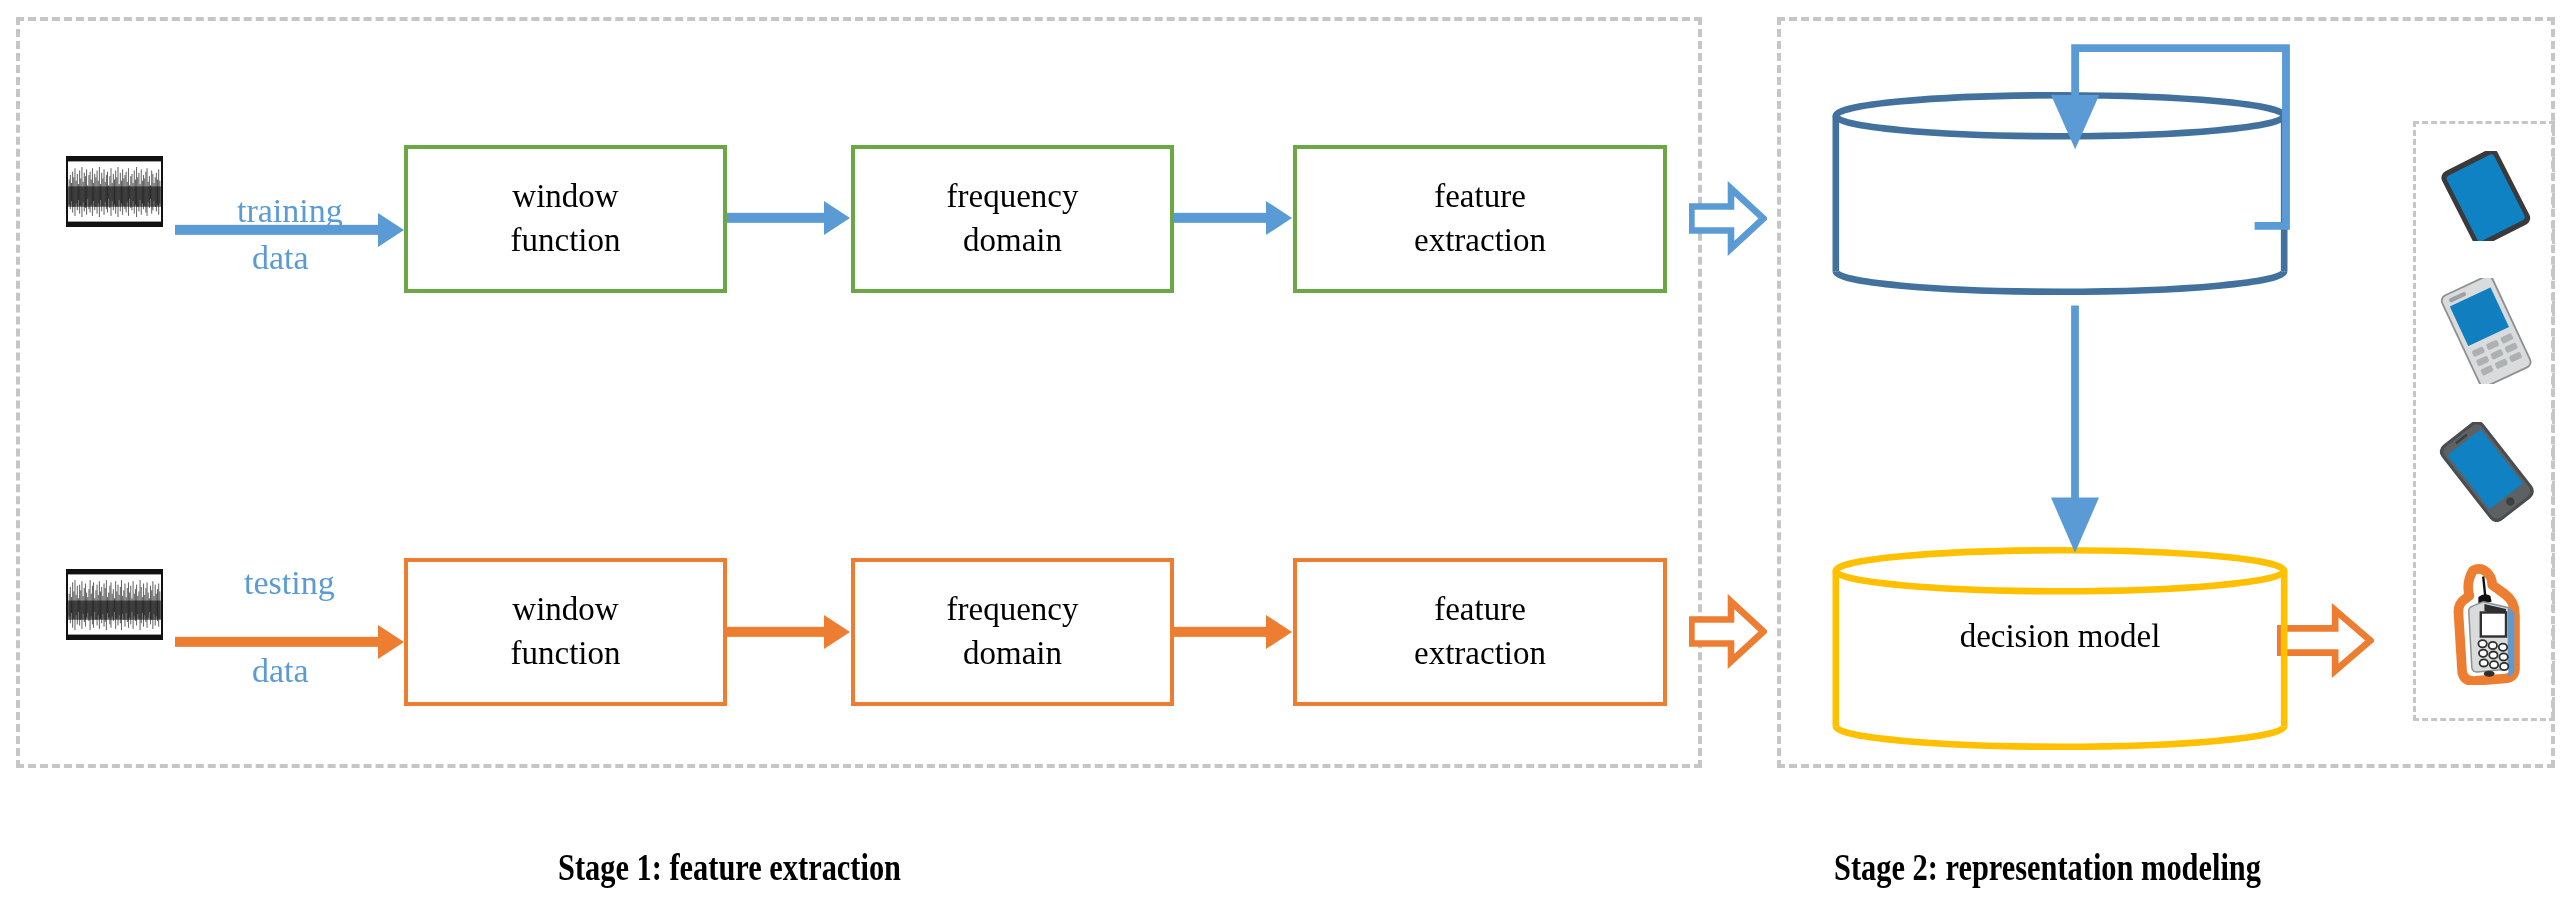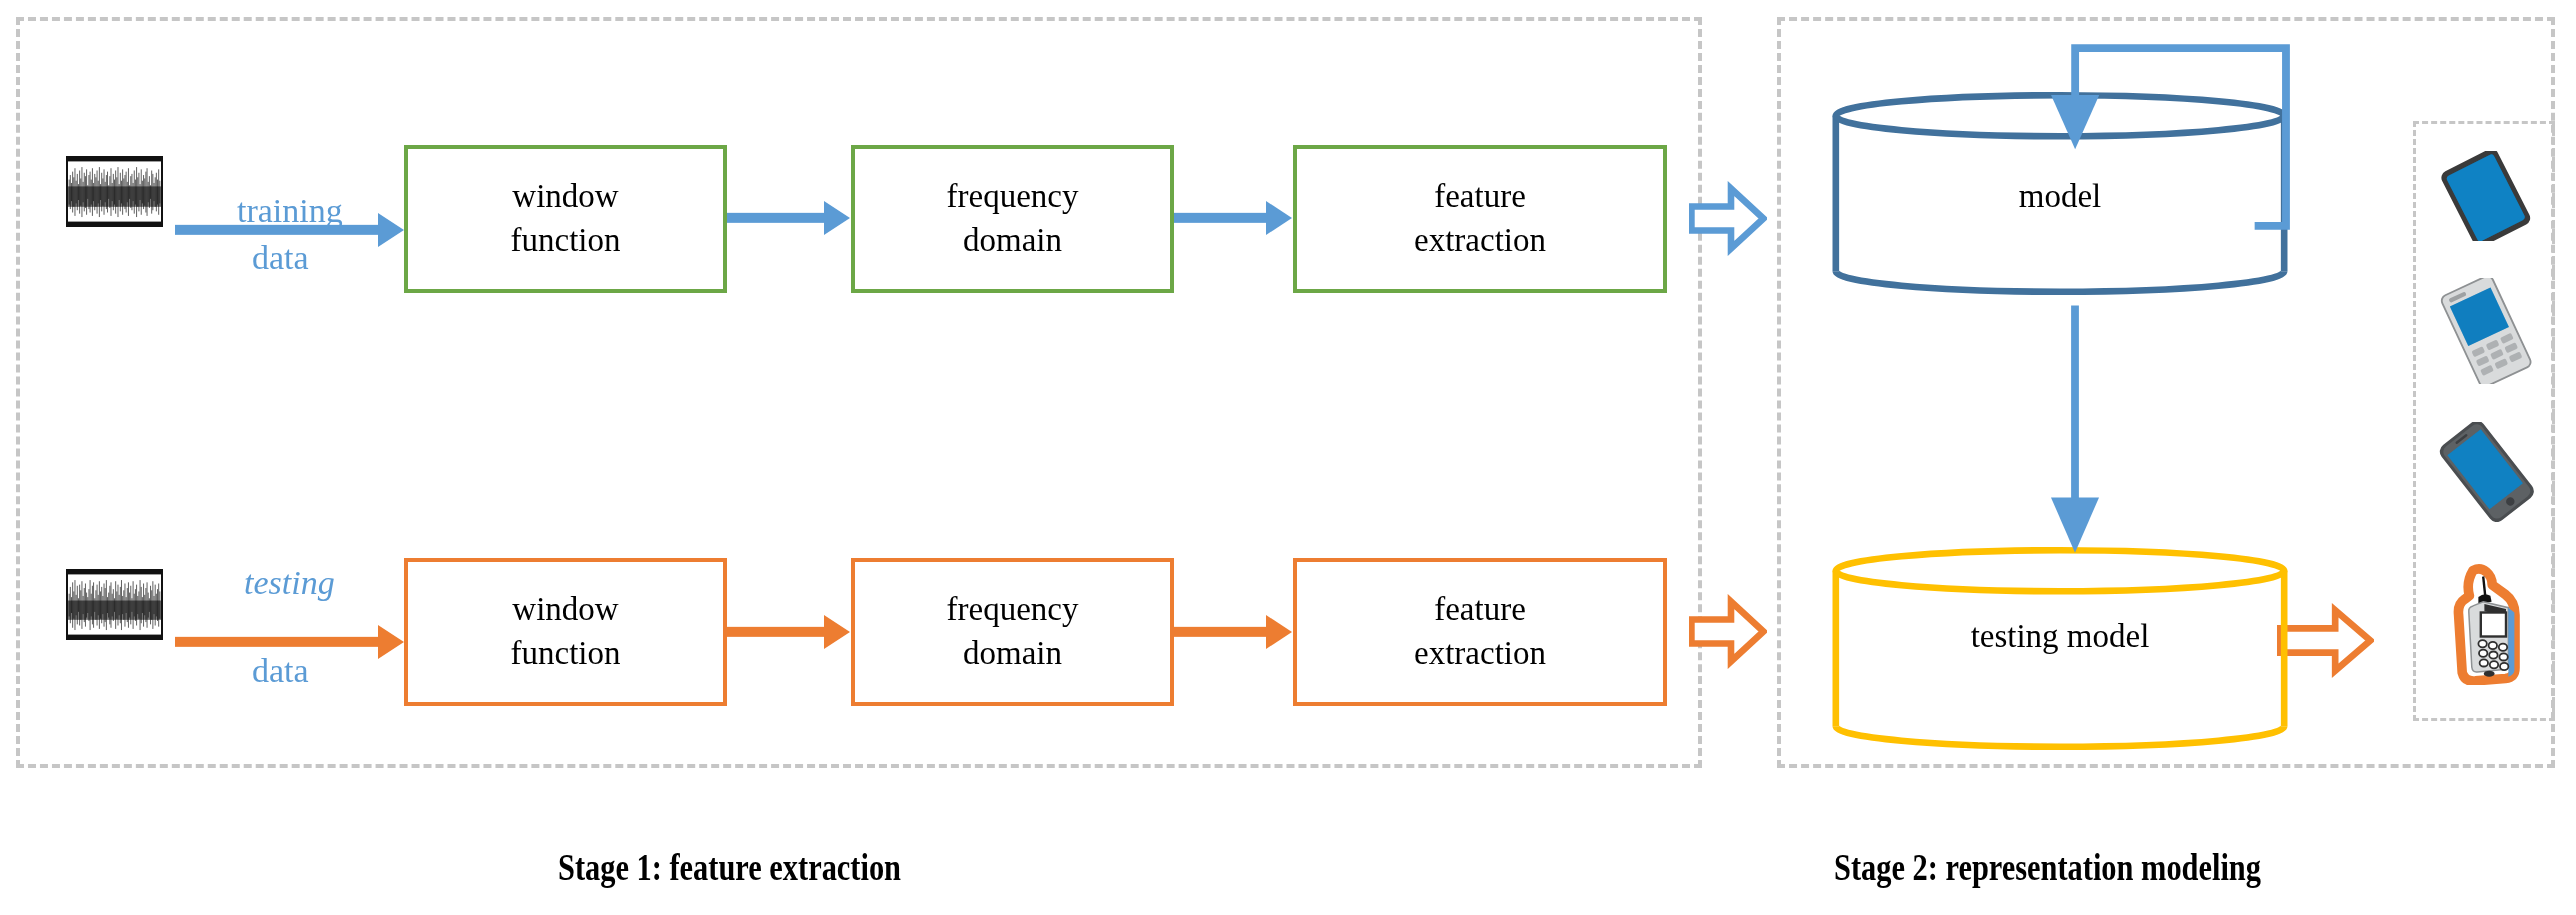--- a/index.html
+++ b/index.html
@@ -66,21 +66,21 @@
 
   #hollow-train{left:1689px;top:181px;}
   #hollow-test{left:1689px;top:594px;}
   #hollow-out{left:2277px;top:603px;}
 
   
   .flow-label{position:absolute;color:#5b9bd5;font-size:34px;line-height:1;
               font-family:"Liberation Serif","DejaVu Serif",serif;white-space:nowrap;}
   #lbl-training{left:237px;top:154px;margin-top:40px;}
   #lbl-data-train{left:252px;top:241px;}
-  #lbl-testing{left:244px;top:566px;font-style:italic;}
+  #lbl-testing{left:244px;top:566px;}
   #lbl-data-test{left:252px;top:654px;}
 
   
   .cyl{position:absolute;}
   .cyl svg{display:block;overflow:visible;}
   #cyl-rep{left:1831px;top:94px;}
   #cyl-dec{left:1831px;top:549px;}
   .cyl-label{position:absolute;text-align:center;font-size:33px;color:#000;
              line-height:1.30;white-space:nowrap;}
   #lbl-rep{left:1831px;top:175px;width:458px;}
@@ -369,33 +369,32 @@
 
 <div class="cyl" id="cyl-rep">
   <svg width="458" height="199" viewBox="0 0 760 330">
     <path d="M8,36 L8,294" stroke="#41719c" stroke-width="11" fill="none"></path>
     <path d="M752,36 L752,294" stroke="#41719c" stroke-width="11" fill="none"></path>
     <ellipse cx="380" cy="36" rx="372" ry="34" fill="#ffffff" stroke="#41719c" stroke-width="11"></ellipse>
     <path d="M8,294 A372,34 0 0 0 752,294" fill="none" stroke="#41719c" stroke-width="11"></path>
   </svg>
 </div>
 <div class="cyl-label" id="lbl-rep">
-  <div>model</div>
 </div>
 
 <div class="cyl" id="cyl-dec">
   <svg width="458" height="199" viewBox="0 0 760 330">
     <path d="M8,36 L8,294" stroke="#ffc000" stroke-width="11" fill="none"></path>
     <path d="M752,36 L752,294" stroke="#ffc000" stroke-width="11" fill="none"></path>
     <ellipse cx="380" cy="36" rx="372" ry="34" fill="#ffffff" stroke="#ffc000" stroke-width="11"></ellipse>
     <path d="M8,294 A372,34 0 0 0 752,294" fill="none" stroke="#ffc000" stroke-width="11"></path>
   </svg>
 </div>
 <div class="cyl-label" id="lbl-dec">
-  <div>testing model</div>
+  <div>decision model</div>
 </div>
 
 <div class="loop" id="loop-rep">
   <svg width="253" height="205" viewBox="0 0 420 340">
     <path d="M358,305 L410,305 L410,10 L60,10 L60,90" fill="none" stroke="#5b9bd5" stroke-width="13" stroke-linejoin="miter" stroke-linecap="butt"></path>
     <path d="M20,88 L100,88 L60,178 Z" fill="#5b9bd5"></path>
   </svg>
 </div>
 <div class="vconn" id="conn-rep-dec">
   <svg width="72" height="271" viewBox="0 0 120 450">

